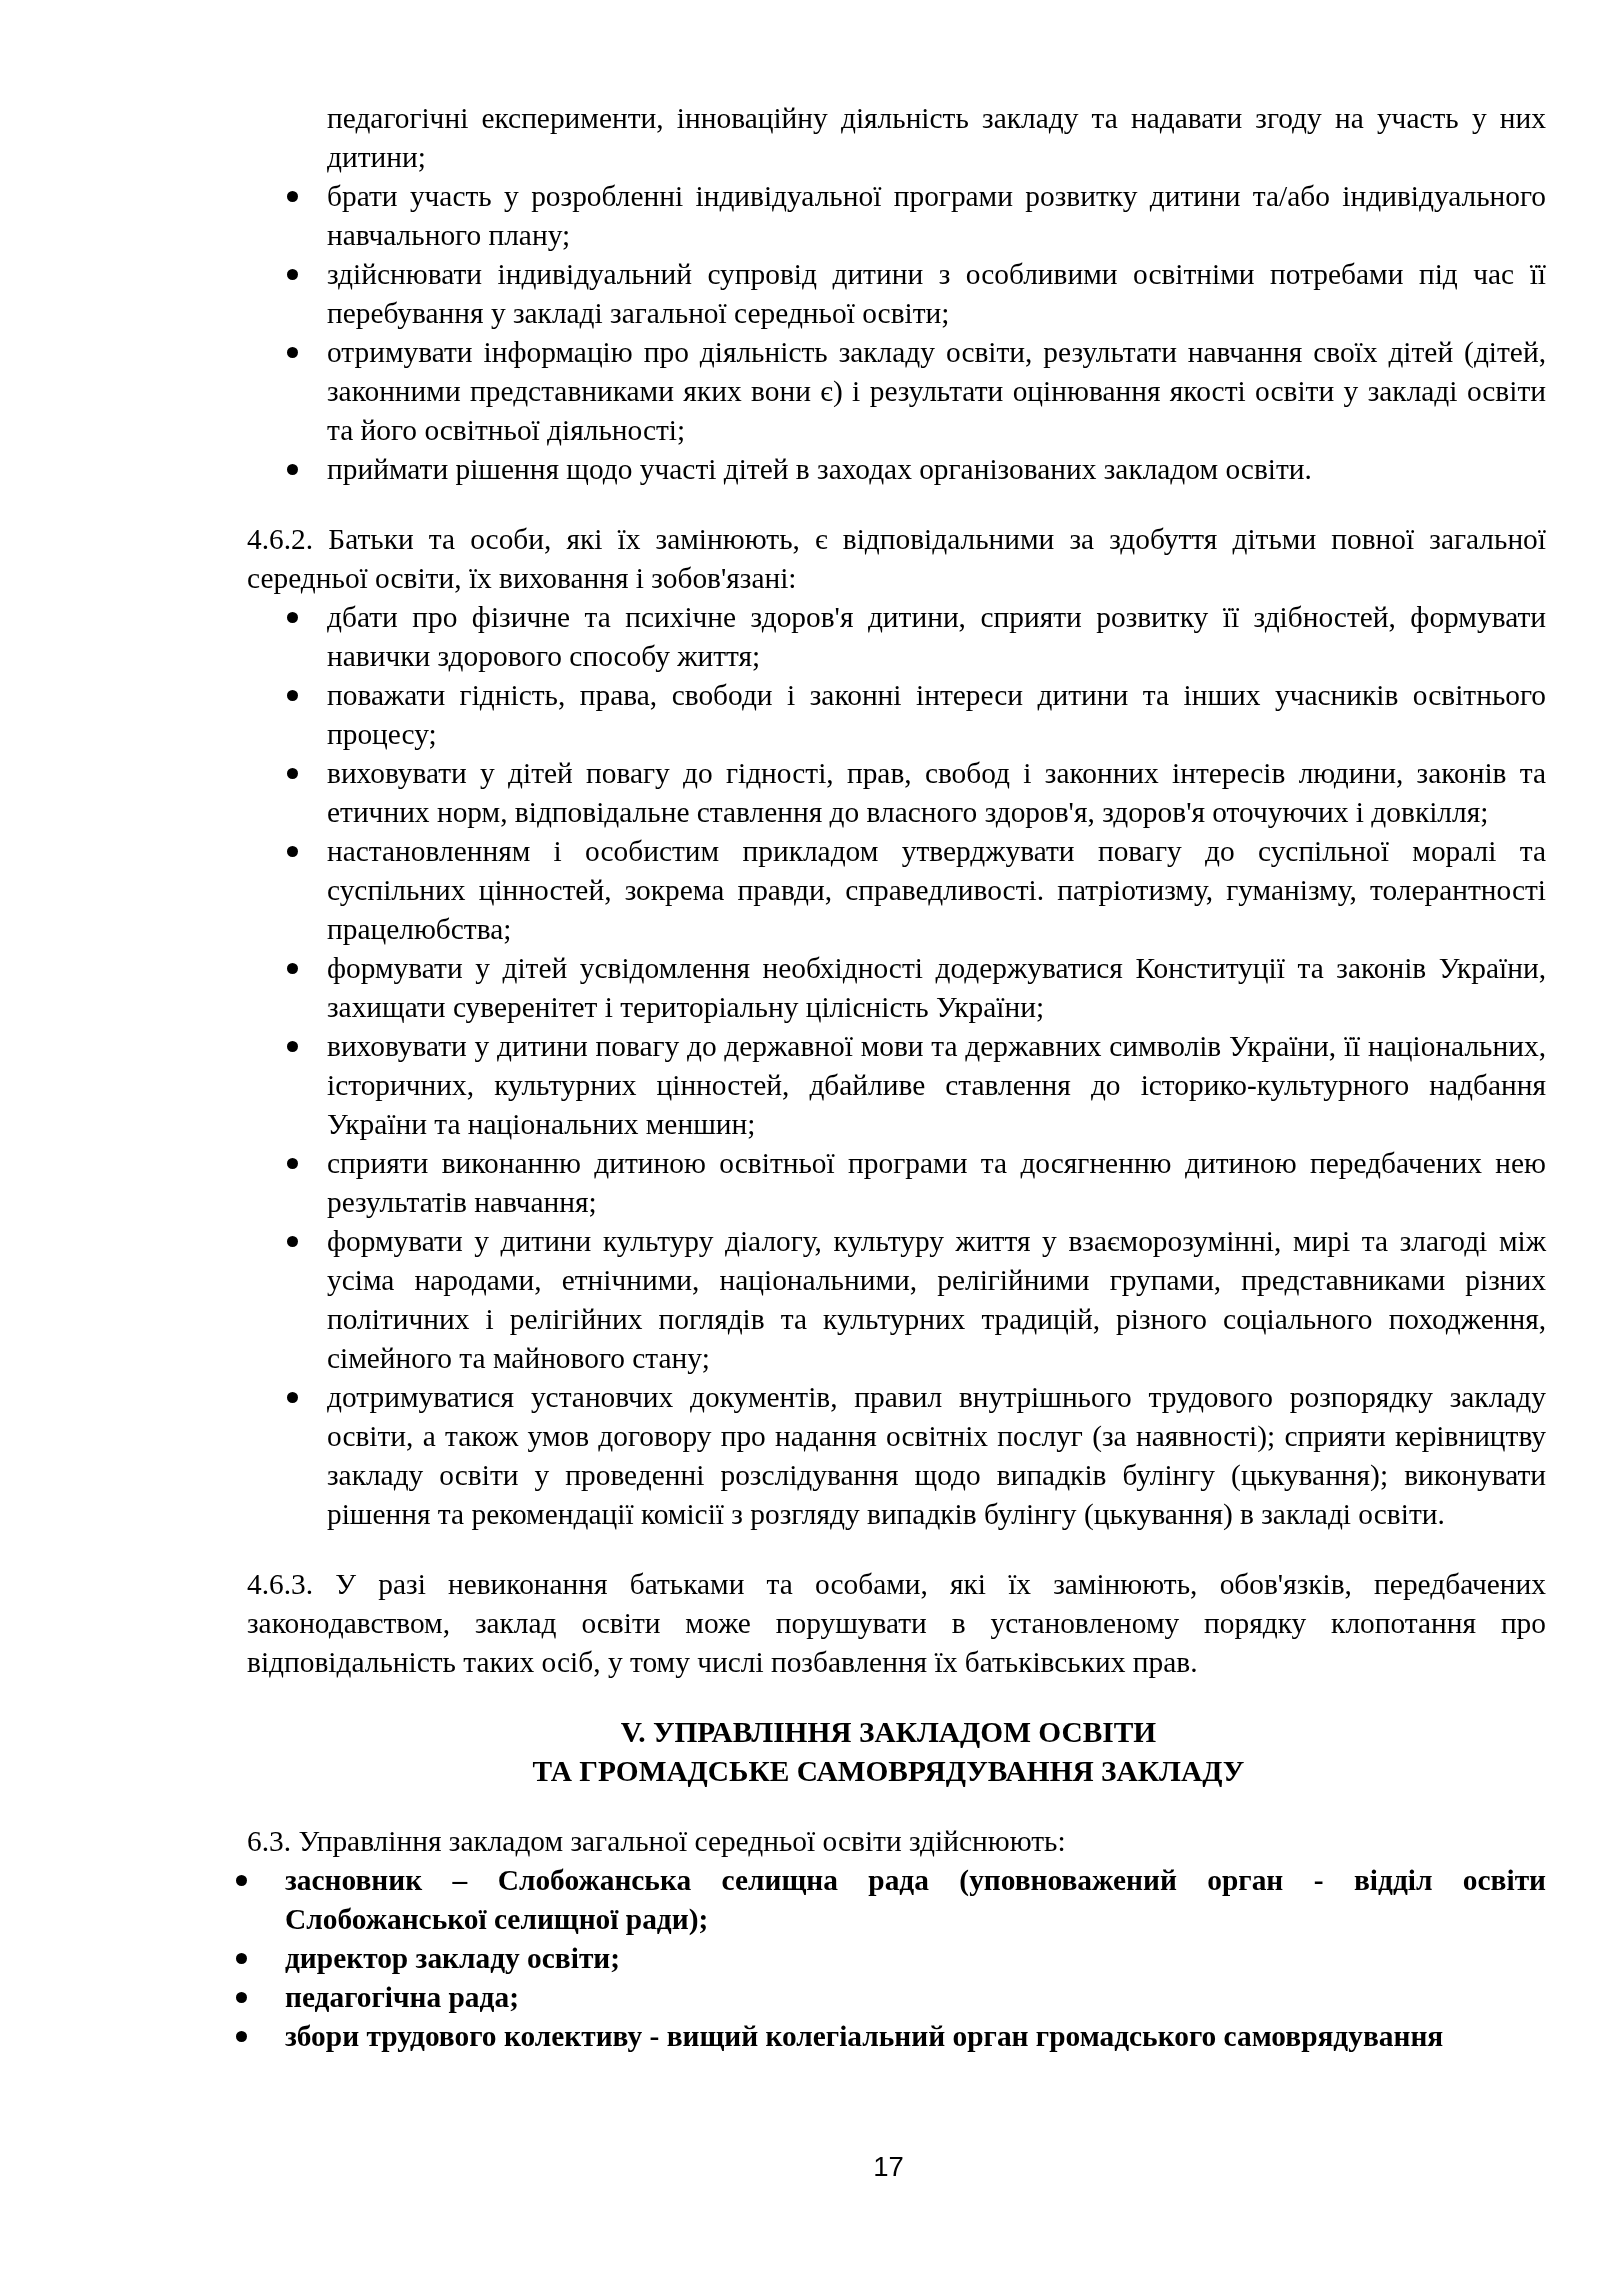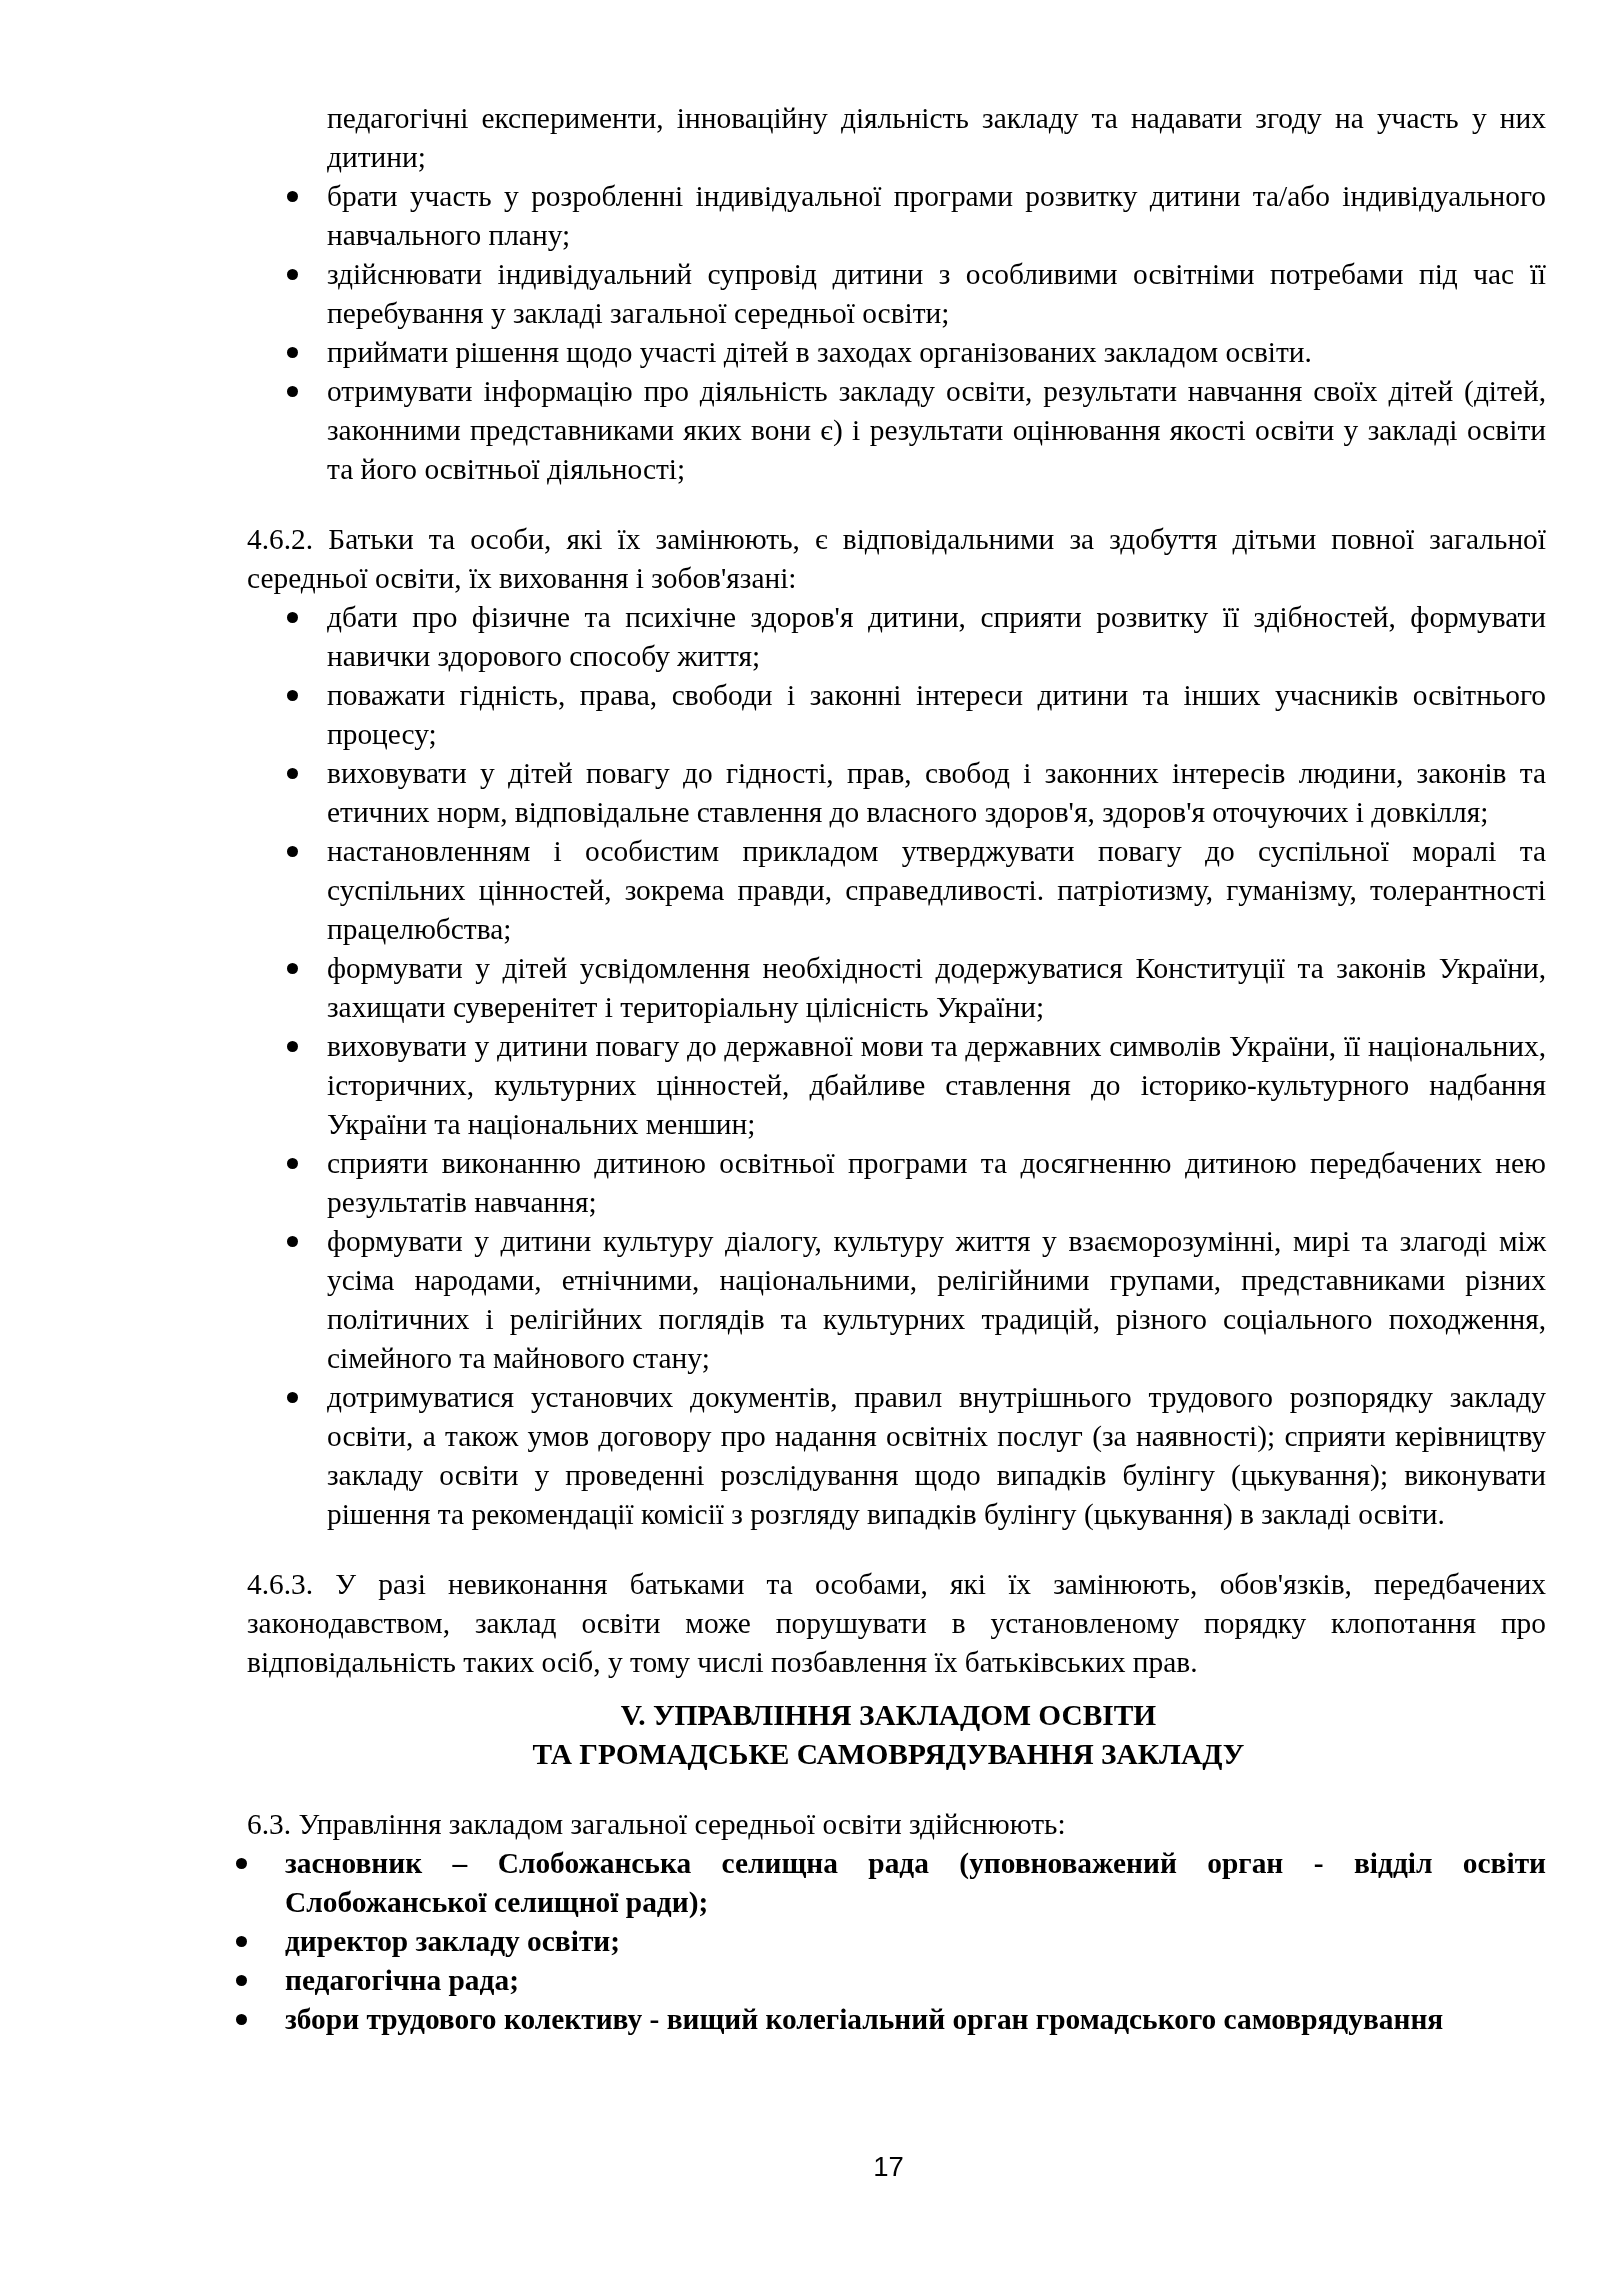--- a/index.html
+++ b/index.html
@@ -45,21 +45,21 @@
     top: 13.7px;
     width: 11px;
     height: 11px;
     border-radius: 50%;
     background: #000000;
   }
   ul.blist li.no-bullet::before { display: none; }
   ul.blist.indent-1 li { padding-left: 54px; font-weight: bold; }
   ul.blist.indent-1 li::before { left: 5.2px; }
   .heading {
-    margin: 14px 0 0 0;
+    margin: 31px 0 0 0;
     font-size: 29.4px;
     line-height: 39px;
     font-weight: bold;
     text-align: center;
   }
   .heading span { display: block; }
   .footer {
     position: absolute;
     top: 2152px;
     left: 231px;
@@ -73,22 +73,22 @@
 </head>
 <body>
 
 <div class="page">
   <div class="content">
 
     <ul class="blist indent-2">
         <li class="no-bullet">педагогічні експерименти, інноваційну діяльність закладу та надавати згоду на участь у них дитини;</li>
         <li>брати участь у розробленні індивідуальної програми розвитку дитини та/або індивідуального навчального плану;</li>
         <li>здійснювати індивідуальний супровід дитини з особливими освітніми потребами під час її перебування у закладі загальної середньої освіти;</li>
+        <li>отримувати інформацію про діяльність закладу освіти, результати навчання своїх дітей (дітей, законними представниками яких вони є) і результати оцінювання якості освіти у закладі освіти та його освітньої діяльності;</li>
         <li>приймати рішення щодо участі дітей в заходах організованих закладом освіти.</li>
-        <li>отримувати інформацію про діяльність закладу освіти, результати навчання своїх дітей (дітей, законними представниками яких вони є) і результати оцінювання якості освіти у закладі освіти та його освітньої діяльності;</li>
       </ul>
 
     <p class="para">4.6.2. Батьки та особи, які їх замінюють, є відповідальними за здобуття дітьми повної загальної середньої освіти, їх виховання і зобов'язані:</p>
 
     <ul class="blist indent-2">
         <li>дбати про фізичне та психічне здоров'я дитини, сприяти розвитку її здібностей, формувати навички здорового способу життя;</li>
         <li>поважати гідність, права, свободи і законні інтереси дитини та інших учасників освітнього процесу;</li>
         <li>виховувати у дітей повагу до гідності, прав, свобод і законних інтересів людини, законів та етичних норм, відповідальне ставлення до власного здоров'я, здоров'я оточуючих і довкілля;</li>
         <li>настановленням і особистим прикладом утверджувати повагу до суспільної моралі та суспільних цінностей, зокрема правди, справедливості. патріотизму, гуманізму, толерантності працелюбства;</li>
         <li>формувати у дітей усвідомлення необхідності додержуватися Конституції та законів України, захищати суверенітет і територіальну цілісність України;</li>

